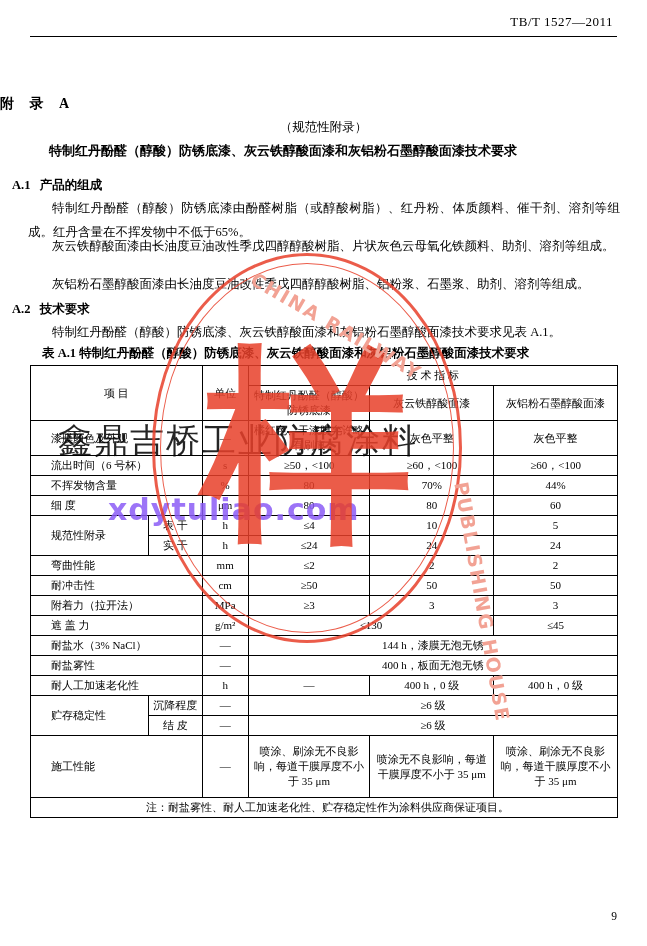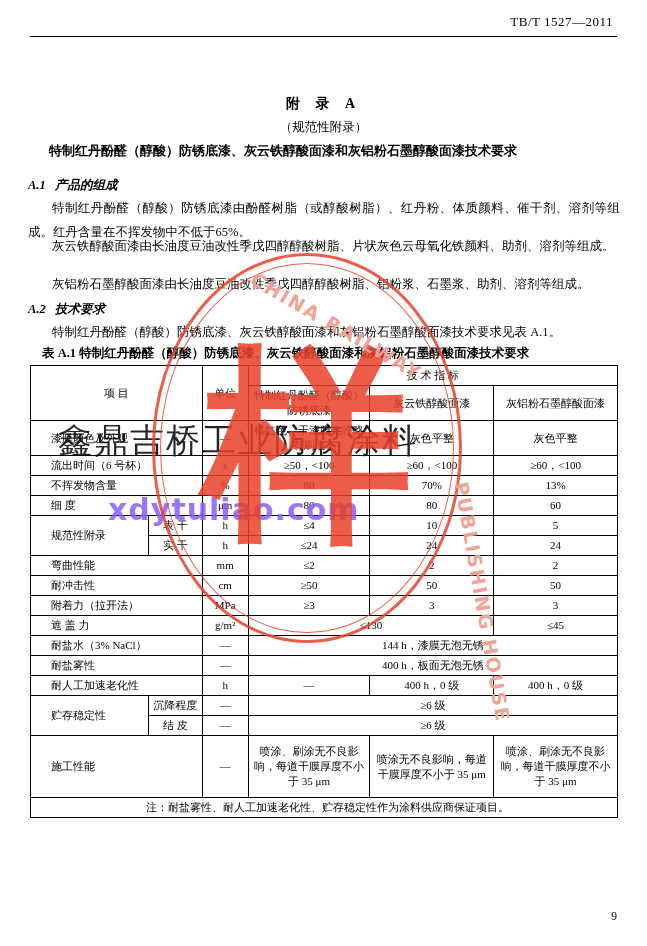--- a/index.html
+++ b/index.html
@@ -34,21 +34,21 @@
     right: 30px;
     height: 1px;
     background: #000;
   }
   
   .annex-title {
     position: absolute;
     top: 95px;
     left: 0;
     width: 647px;
-    text-align: center;
+    text-align: left;
     font-size: 14px;
     font-weight: bold;
     letter-spacing: 6px;
   }
   .annex-sub {
     position: absolute;
     top: 119px;
     left: 0;
     width: 647px;
     text-align: center;
@@ -59,24 +59,23 @@
     top: 142px;
     left: 0;
     width: 566px;
     text-align: center;
     font-size: 13px;
     font-weight: bold;
   }
   
   .sec {
     position: absolute;
-    left: 28px;
+    left: 12px;
     font-size: 12.5px;
     font-weight: bold;
-    font-style: italic;
   }
   .para {
     position: absolute;
     left: 28px;
     width: 592px;
     font-size: 12.5px;
     line-height: 24px;
     text-indent: 24px;
     text-align: justify;
   }
@@ -256,21 +255,21 @@
         <td>s</td>
         <td>≥50，&lt;100</td>
         <td>≥60，&lt;100</td>
         <td>≥60，&lt;100</td>
       </tr>
       <tr>
         <td colspan="2" class="lbl">不挥发物含量</td>
         <td>%</td>
         <td>80</td>
         <td>70%</td>
-        <td>13%</td>
+        <td>44%</td>
       </tr>
       <tr>
         <td colspan="2" class="lbl">细  度</td>
         <td>μm</td>
         <td>80</td>
         <td>80</td>
         <td>60</td>
       </tr>
 
       <tr>

